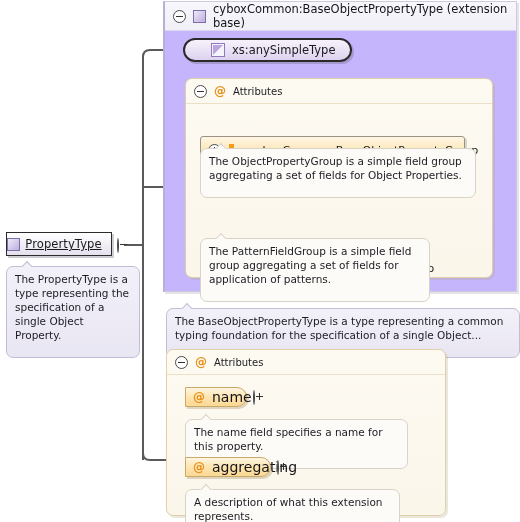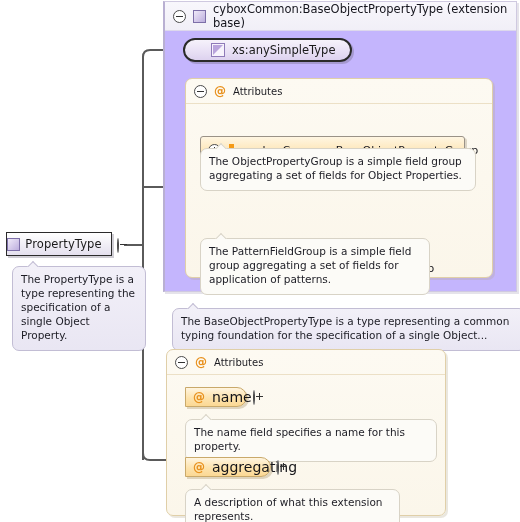--- a/index.html
+++ b/index.html
@@ -14,21 +14,21 @@
 
   
   svg.tree{position:absolute;left:0;top:0;width:520px;height:522px;pointer-events:none;}
 
   
   #pt-node{
     left:6px;top:232px;width:106px;height:24px;
     background:linear-gradient(to bottom,#ffffff 0%,#f3f1f7 45%,#e4e0ee 100%);
     border:1px solid #2b2b2b;
     box-shadow:2px 2px 0 rgba(120,115,135,.35);
-    display:flex;align-items:center;box-sizing:border-box;padding-left:0;
+    display:flex;align-items:center;box-sizing:border-box;padding-left:0;text-decoration:underline;
   }
   .sq-icon{
     width:13px;height:13px;box-sizing:border-box;
     border:1px solid #7d6fa8;
     background:linear-gradient(135deg,#efeaf8 0%,#d4c9ea 55%,#bcaedd 100%);
     flex:0 0 auto;
   }
   #pt-node .lbl{flex:1;text-align:center;font-size:11.5px;letter-spacing:.1px;padding-right:4px;}
 
   
@@ -42,29 +42,28 @@
   }
   .toggle.plus::after{
     content:"";position:absolute;left:5px;top:2px;width:1px;height:7px;background:#333;
   }
 
   
   .bubble{
     box-sizing:border-box;
     border:1px solid #bdbdcd;
     border-radius:7px;
-    padding:5px 7px 8px 8px;
+    padding:5px 7px 15px 8px;
     line-height:14px;
     font-size:10.5px;
     color:#1c1c24;
   }
   .bubble.violet{
     background:linear-gradient(to bottom,#f2f0f8 0%,#e9e6f3 100%);
     border-color:#c2bdd4;
-    margin-left:6px;
   }
   .bubble.cream{
     background:#fcfbf7;
     border-color:#d8d3c6;
   }
   .bubble .tip{
     position:absolute;width:12px;height:7px;top:-7px;left:14px;overflow:hidden;
   }
   .bubble .tip i{
     position:absolute;display:block;width:9px;height:9px;left:1px;top:3px;
@@ -268,21 +267,21 @@
     <span class="lbl">Attributes</span>
   </div>
 
   <div class="abs attr-pill" style="left:18px;top:37px;width:62px;">
     <span class="at-icon">@</span>
     <span class="lbl">name</span>
   </div>
   <div class="abs" style="left:86px;top:41px;">
     <span class="toggle plus"></span>
   </div>
-  <div class="abs bubble cream" style="left:18px;top:69px;width:252px;">
+  <div class="abs bubble cream" style="left:18px;top:69px;width:223px;">
     <span class="tip">
         <i></i>
       </span>
     <span>The name field specifies a name for this property.</span>
   </div>
 
   <div class="abs attr-pill" style="left:18px;top:107px;width:86px;">
     <span class="at-icon">@</span>
     <span class="lbl">aggregating</span>
   </div>

